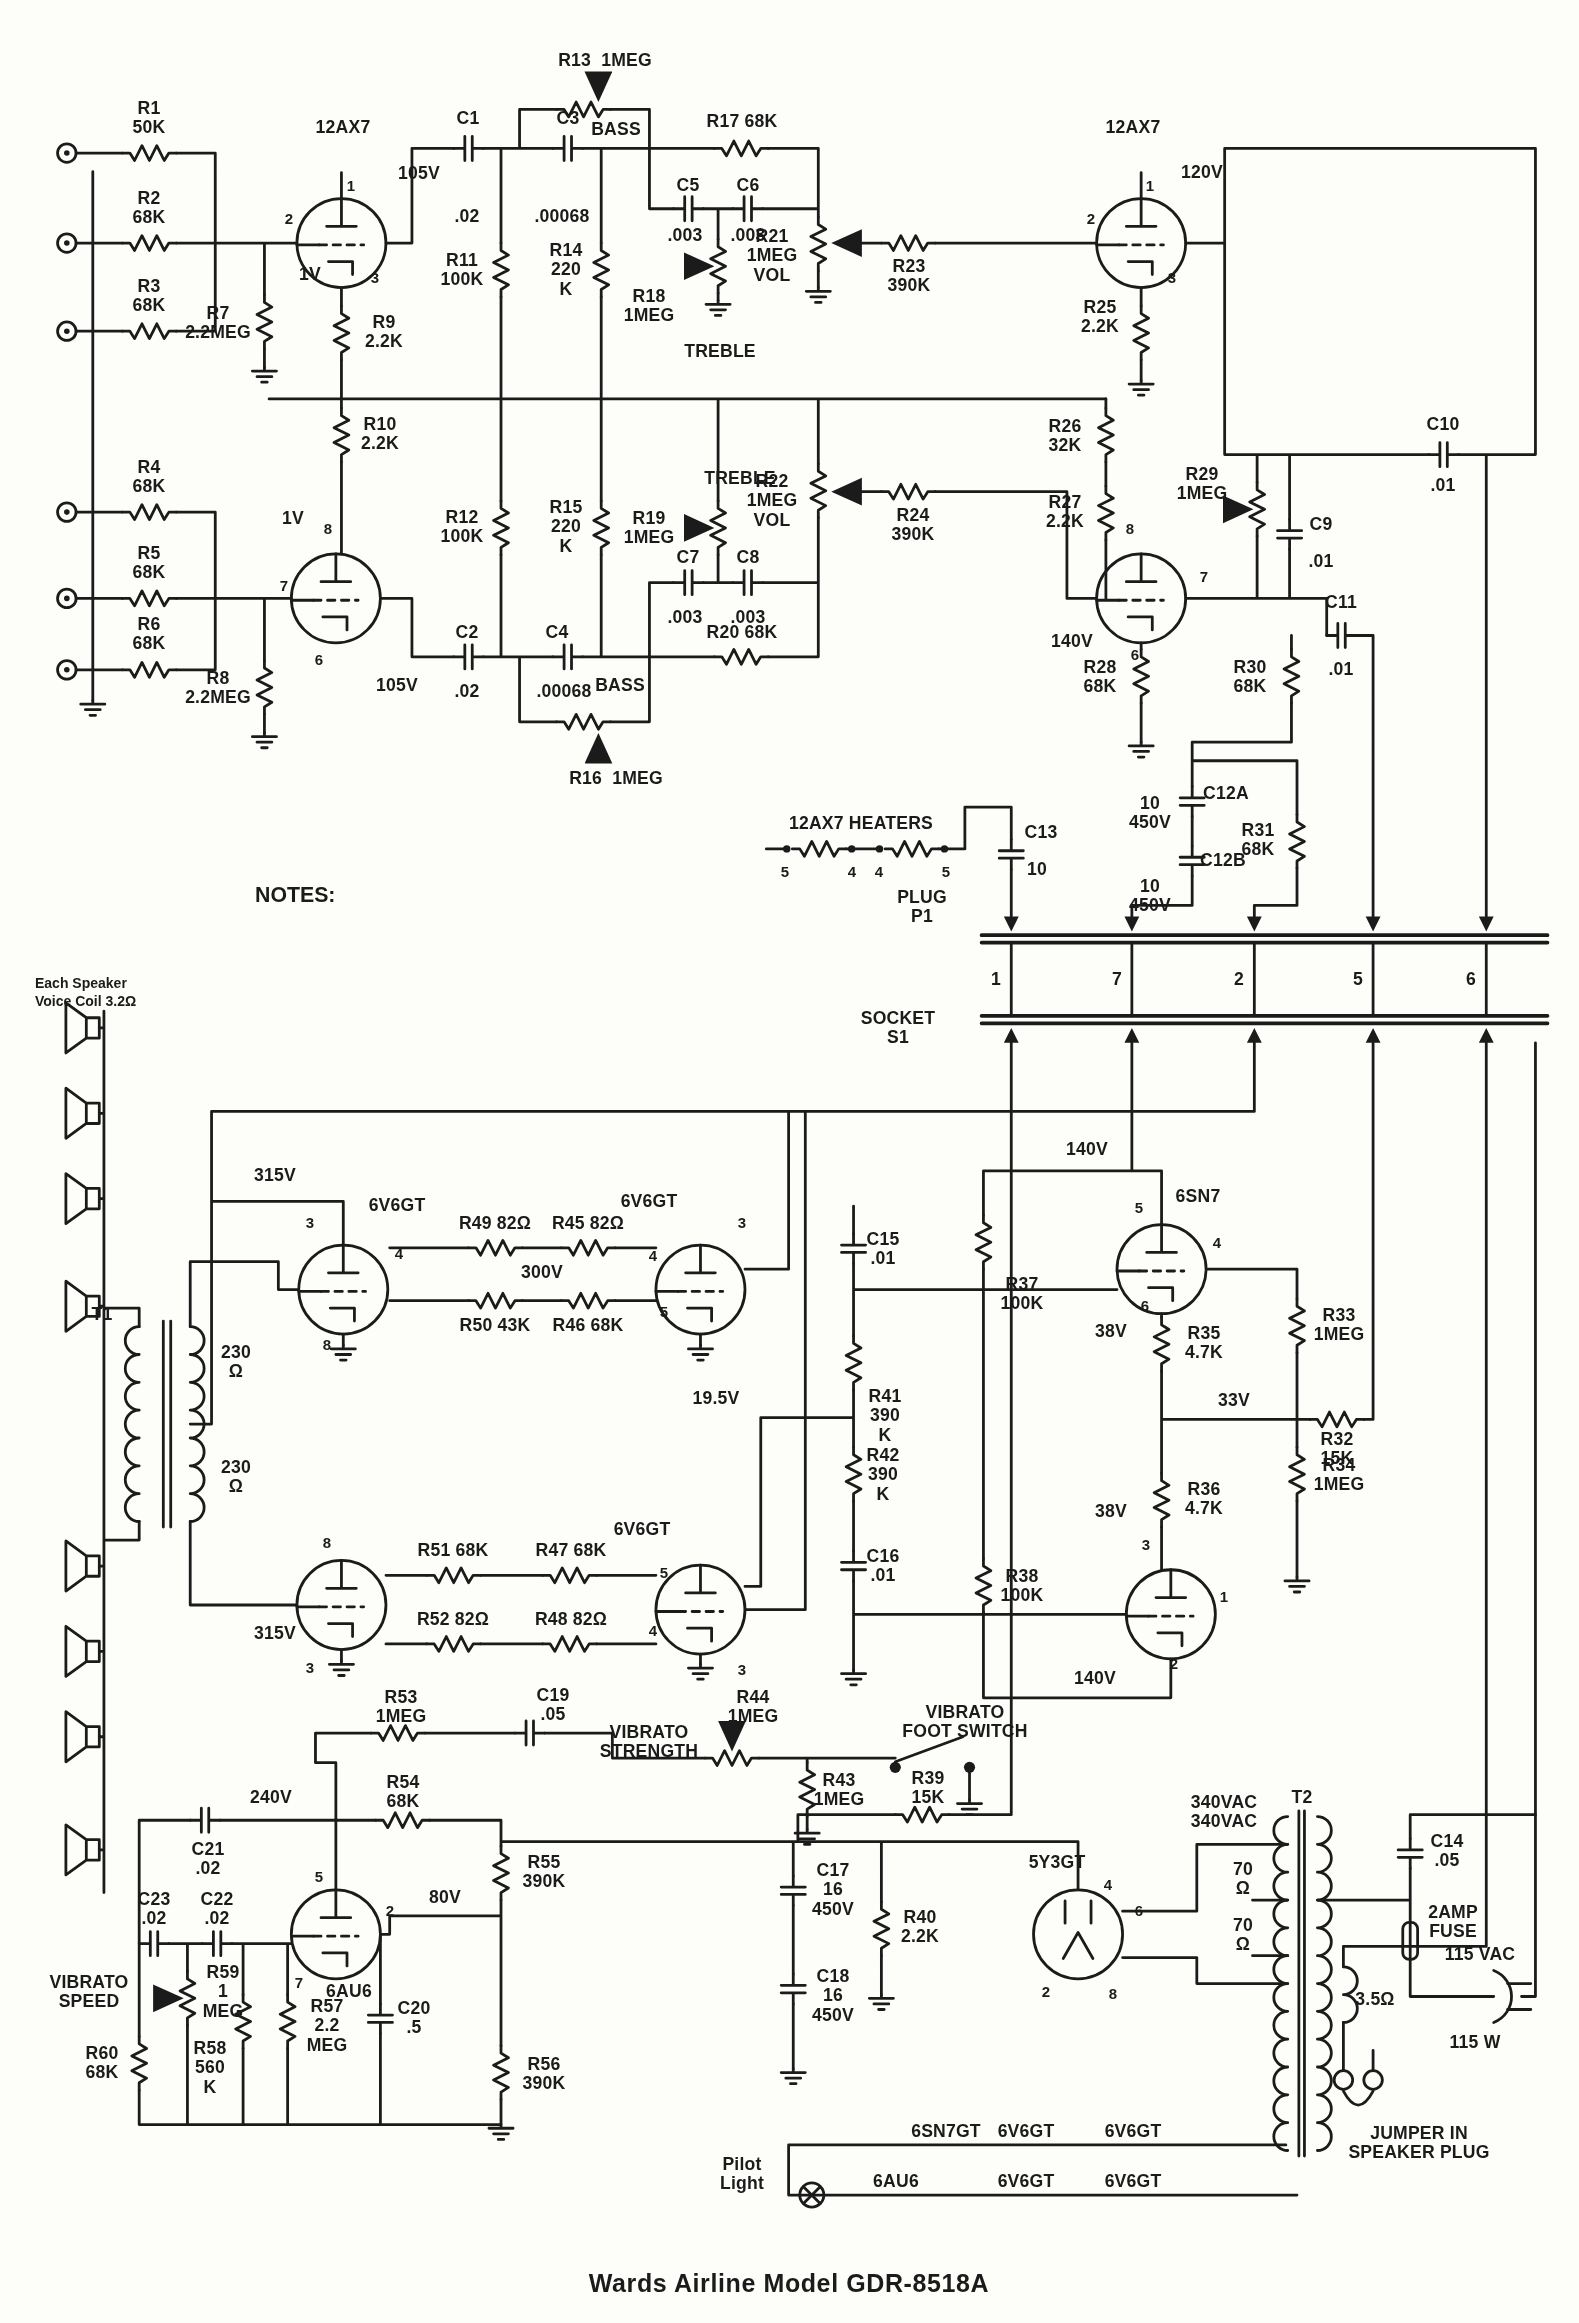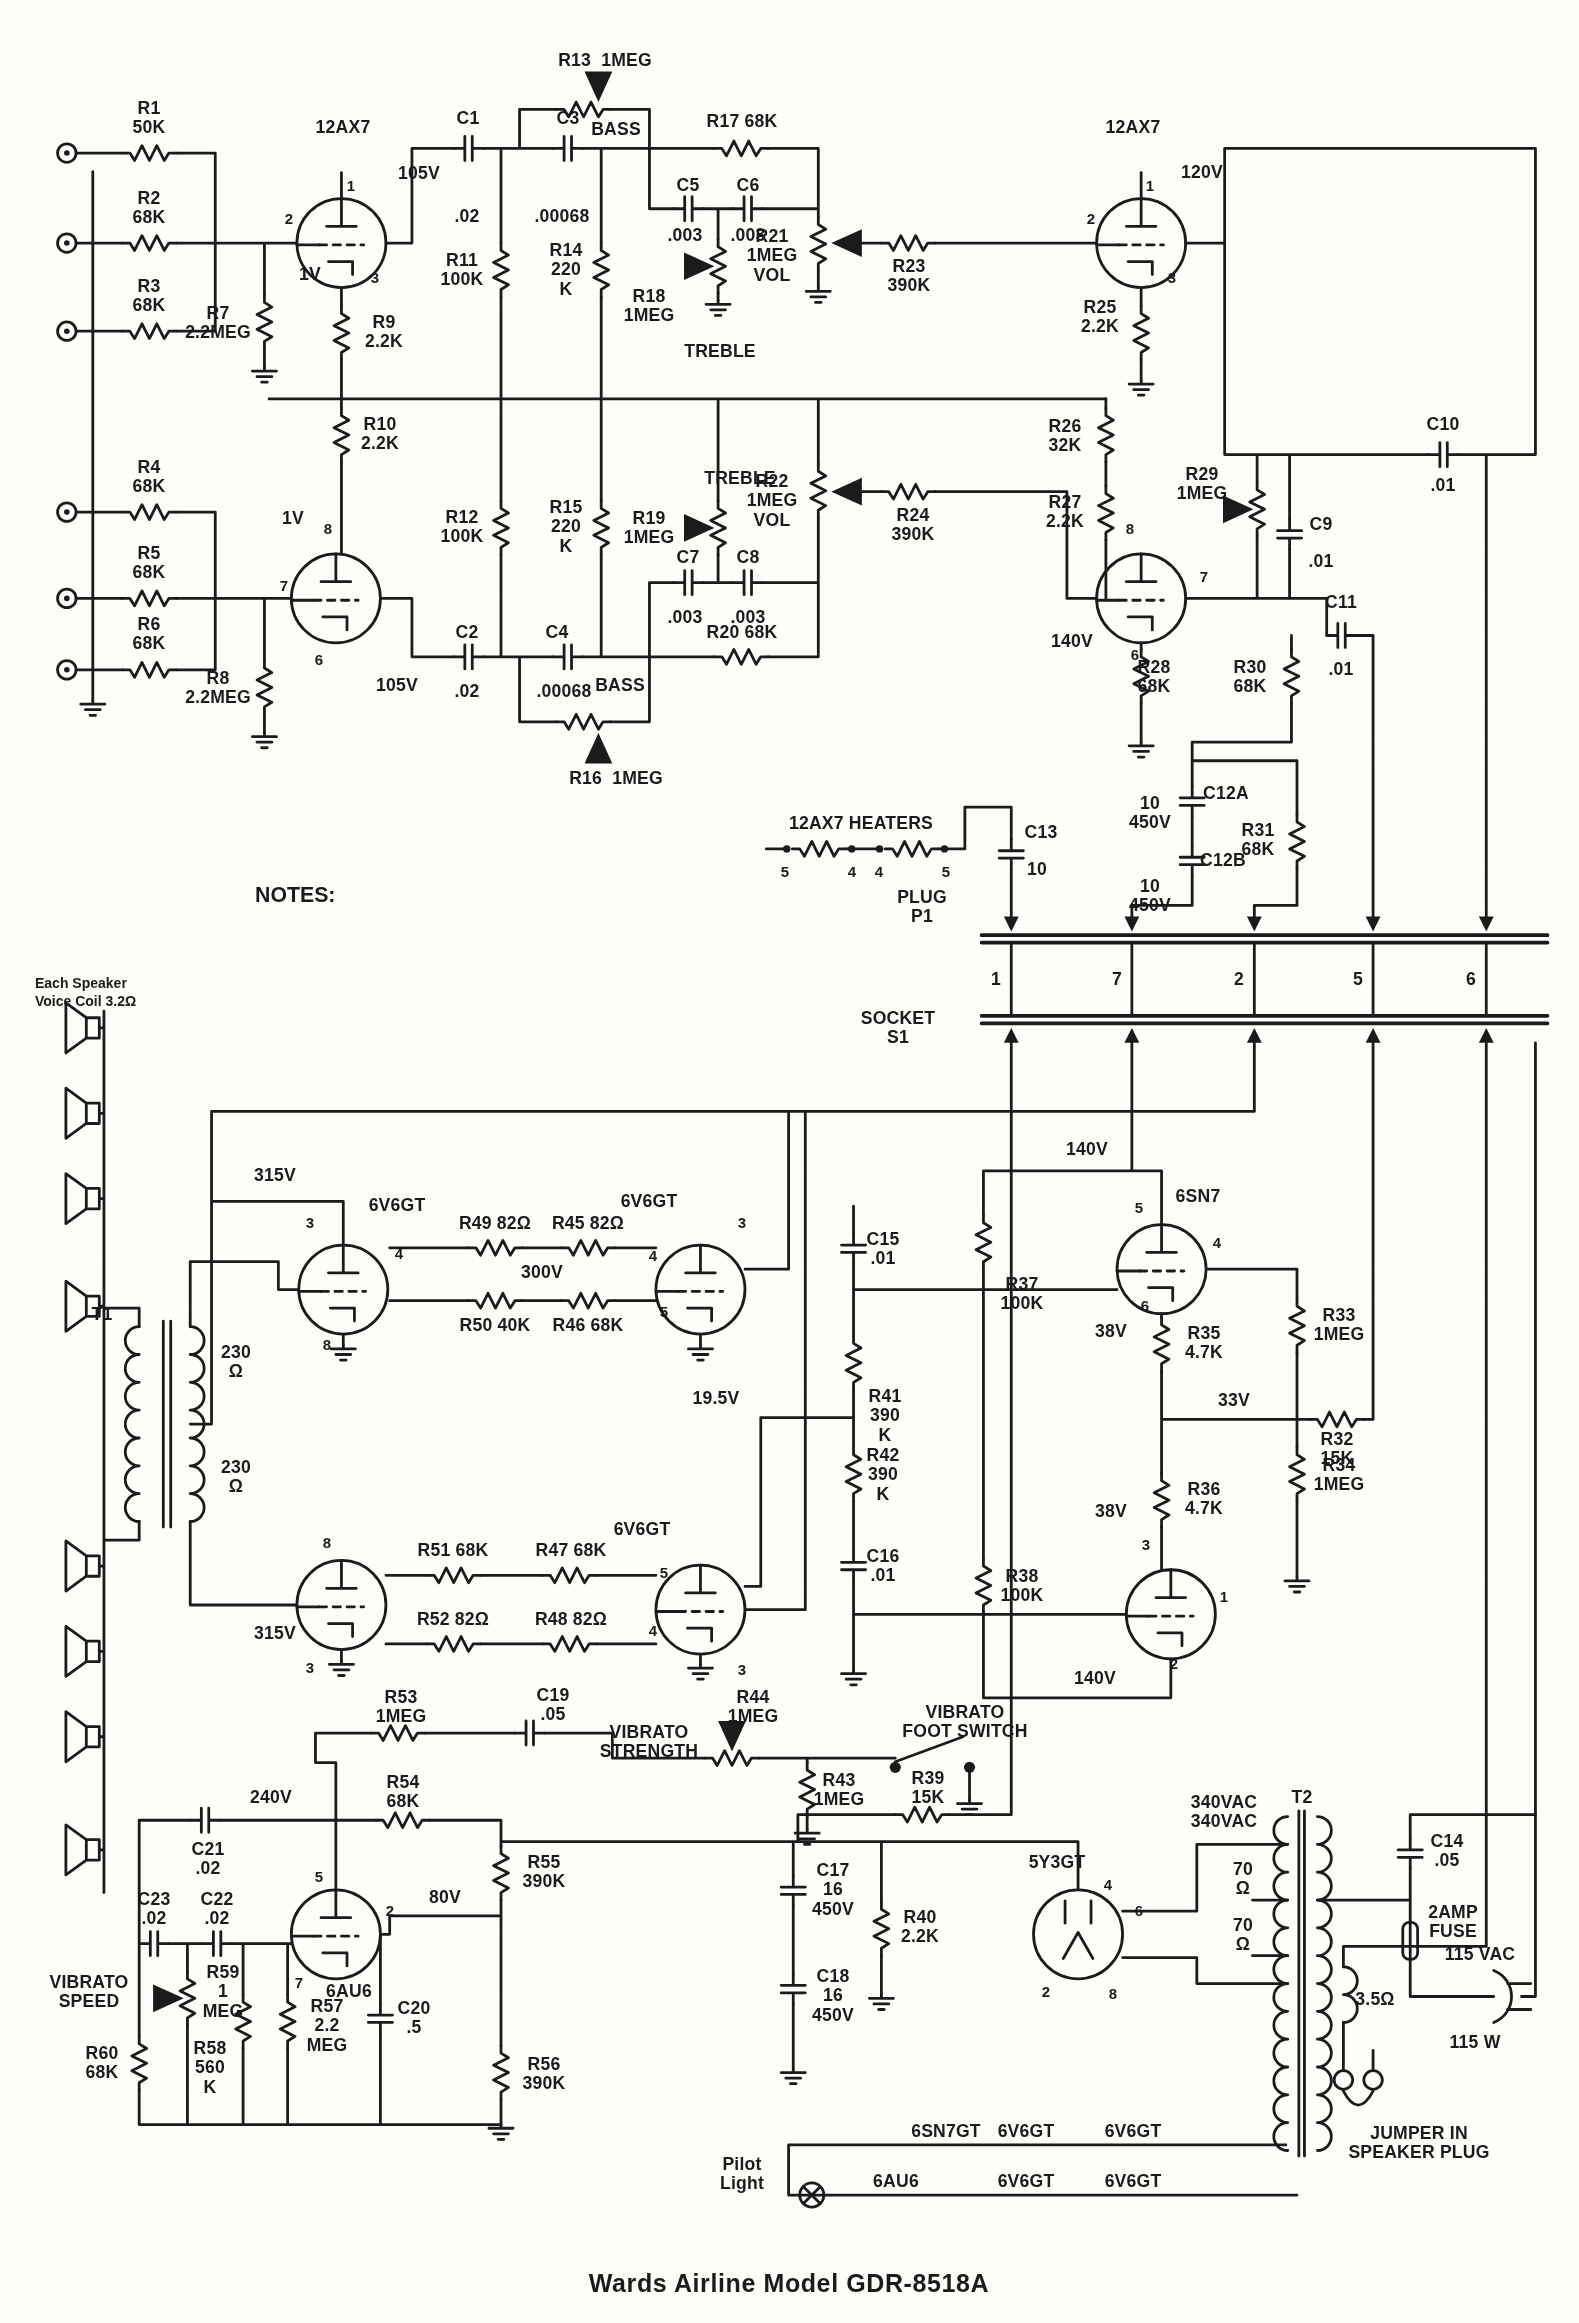--- a/index.html
+++ b/index.html
@@ -355,21 +355,21 @@
 <div class="lbl" style="left:748px;top:618px">.003</div>
 <div class="lbl" style="left:1072px;top:642px">140V</div>
 <div class="lbl" style="left:1341px;top:603px">C11</div>
 <div class="lbl" style="left:1341px;top:670px">.01</div>
 <div class="lbl" style="left:467px;top:633px">C2</div>
 <div class="lbl" style="left:467px;top:692px">.02</div>
 <div class="lbl" style="left:557px;top:633px">C4</div>
 <div class="lbl" style="left:564px;top:692px">.00068</div>
 <div class="lbl" style="left:620px;top:686px">BASS</div>
 <div class="lbl" style="left:742px;top:633px">R20 68K</div>
-<div class="lbl" style="left:1154px;top:677px">R28
+<div class="lbl" style="left:1100px;top:677px">R28
 68K</div>
 <div class="lbl" style="left:1250px;top:677px">R30
 68K</div>
 <div class="lbl" style="left:616px;top:779px">R16  1MEG</div>
 <div class="lbl" style="left:861px;top:824px">12AX7 HEATERS</div>
 <div class="lbl sm" style="left:785px;top:872px">5</div>
 <div class="lbl sm" style="left:852px;top:872px">4</div>
 <div class="lbl sm" style="left:879px;top:872px">4</div>
 <div class="lbl sm" style="left:946px;top:872px">5</div>
 <div class="lbl" style="left:1041px;top:833px">C13</div>
@@ -421,21 +421,21 @@
 <div class="lbl sm" style="left:653px;top:1256px">4</div>
 <div class="lbl sm" style="left:664px;top:1312px">5</div>
 <div class="lbl sm" style="left:327px;top:1543px">8</div>
 <div class="lbl sm" style="left:310px;top:1668px">3</div>
 <div class="lbl sm" style="left:664px;top:1573px">5</div>
 <div class="lbl sm" style="left:653px;top:1631px">4</div>
 <div class="lbl sm" style="left:742px;top:1670px">3</div>
 <div class="lbl" style="left:495px;top:1224px">R49 82Ω</div>
 <div class="lbl" style="left:588px;top:1224px">R45 82Ω</div>
 <div class="lbl" style="left:542px;top:1273px">300V</div>
-<div class="lbl" style="left:495px;top:1326px">R50 40K</div>
+<div class="lbl" style="left:495px;top:1326px">R50 43K</div>
 <div class="lbl" style="left:588px;top:1326px">R46 68K</div>
 <div class="lbl" style="left:453px;top:1551px">R51 68K</div>
 <div class="lbl" style="left:571px;top:1551px">R47 68K</div>
 <div class="lbl" style="left:453px;top:1620px">R52 82Ω</div>
 <div class="lbl" style="left:571px;top:1620px">R48 82Ω</div>
 <div class="lbl" style="left:1087px;top:1150px">140V</div>
 <div class="lbl" style="left:1198px;top:1197px">6SN7</div>
 <div class="lbl sm" style="left:1139px;top:1208px">5</div>
 <div class="lbl sm" style="left:1217px;top:1243px">4</div>
 <div class="lbl sm" style="left:1145px;top:1306px">6</div>

